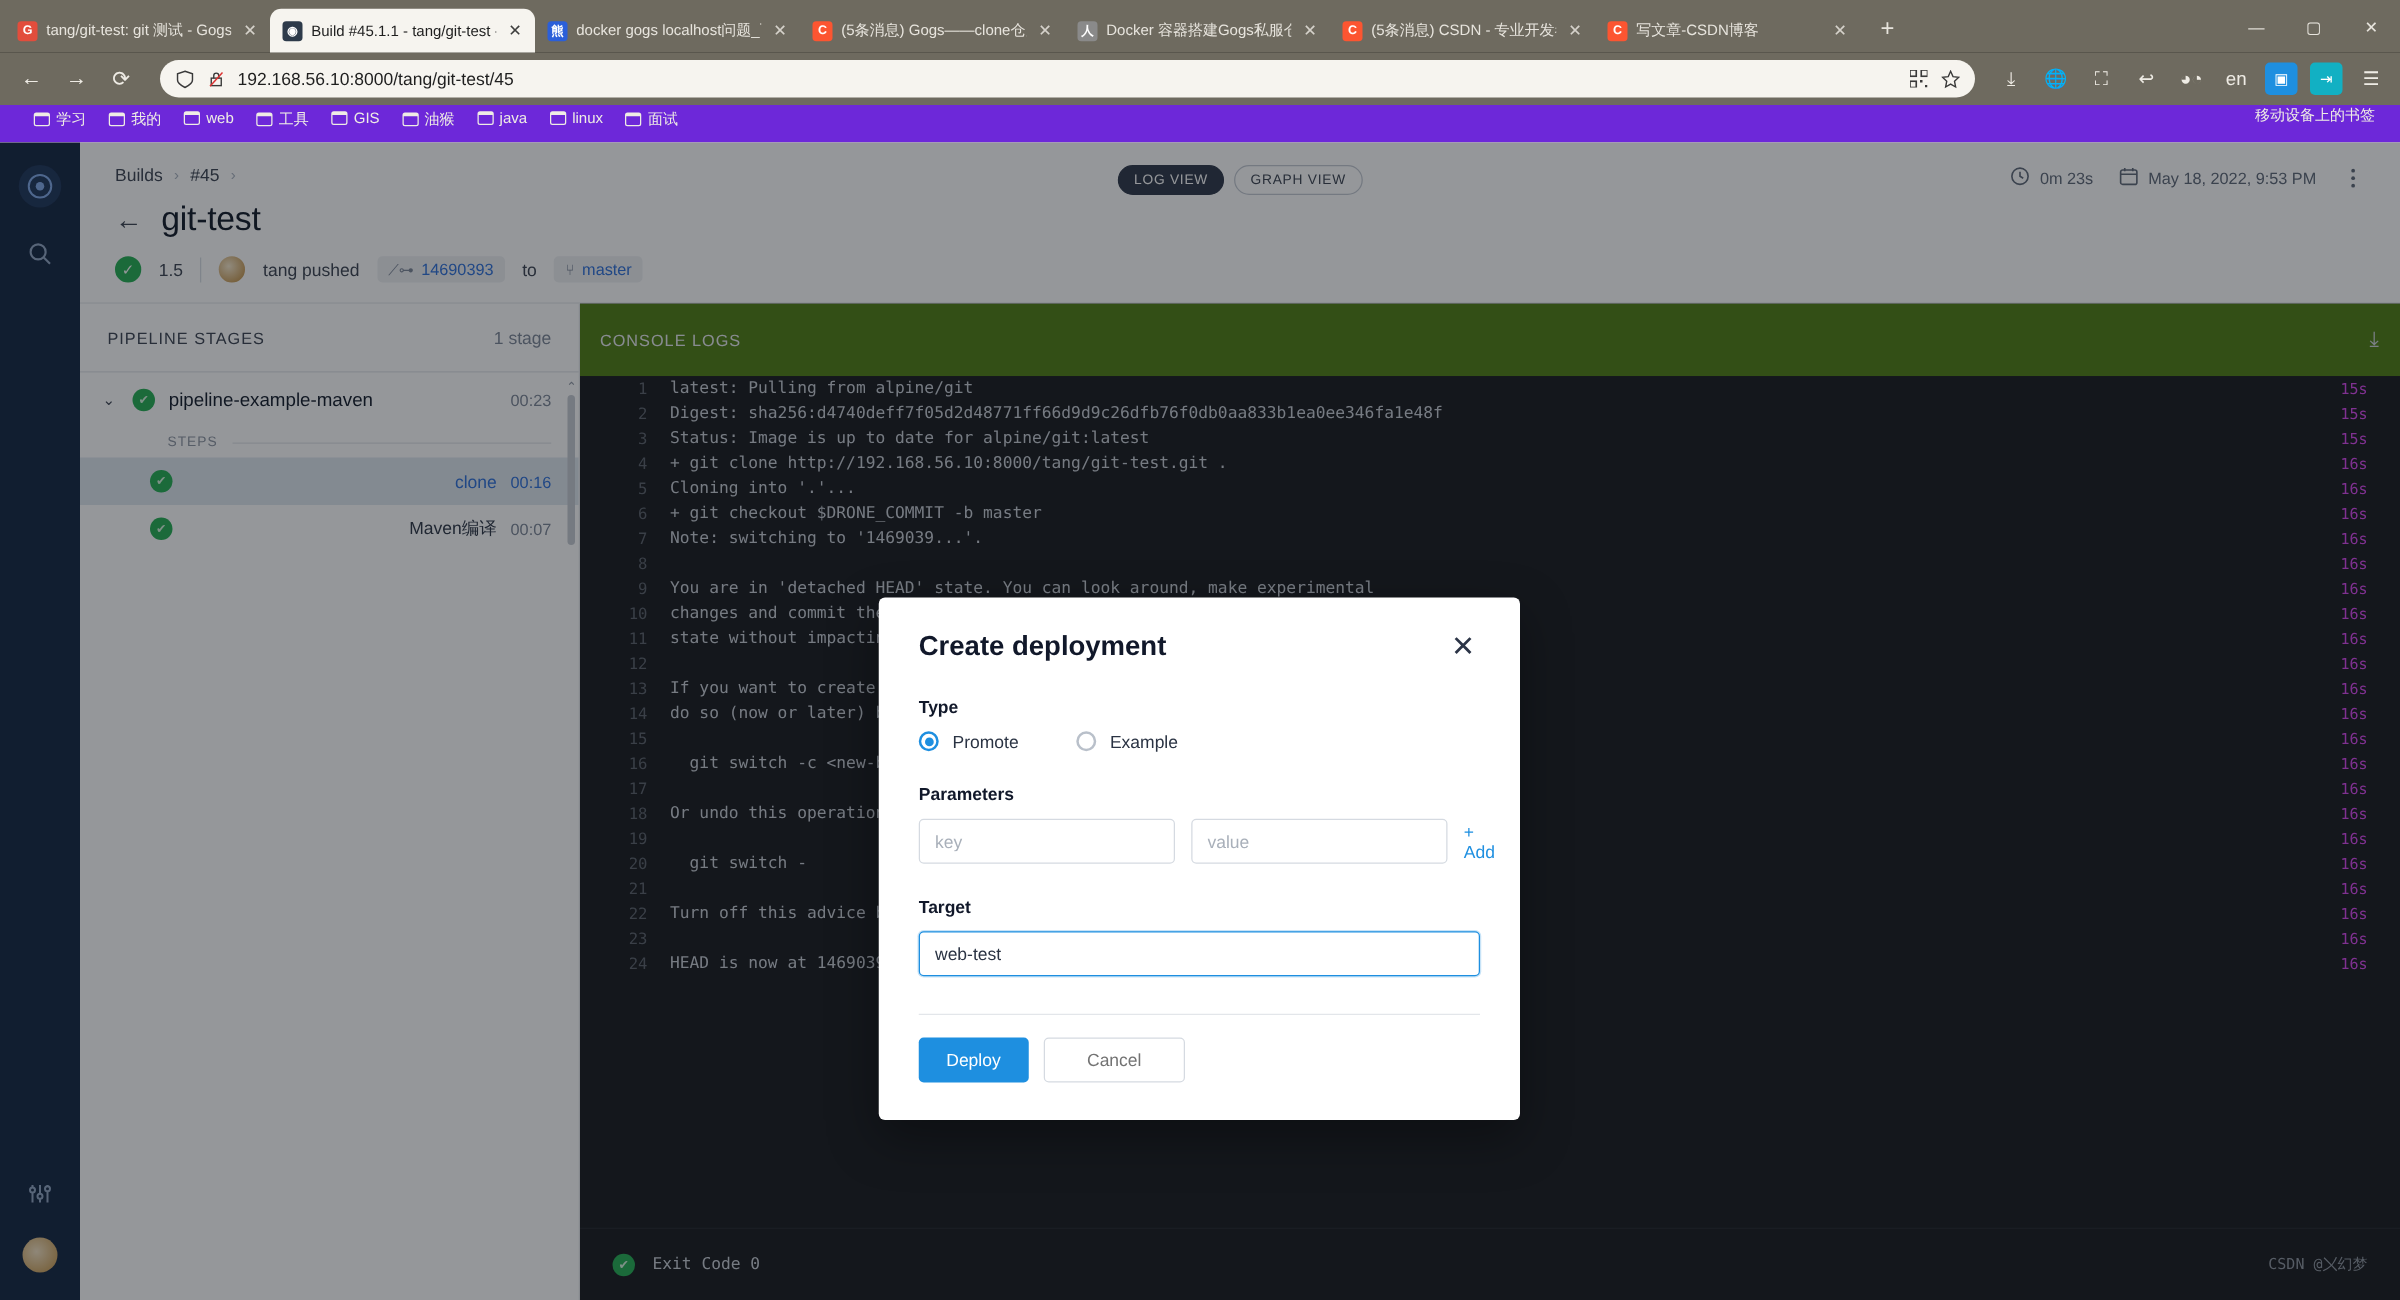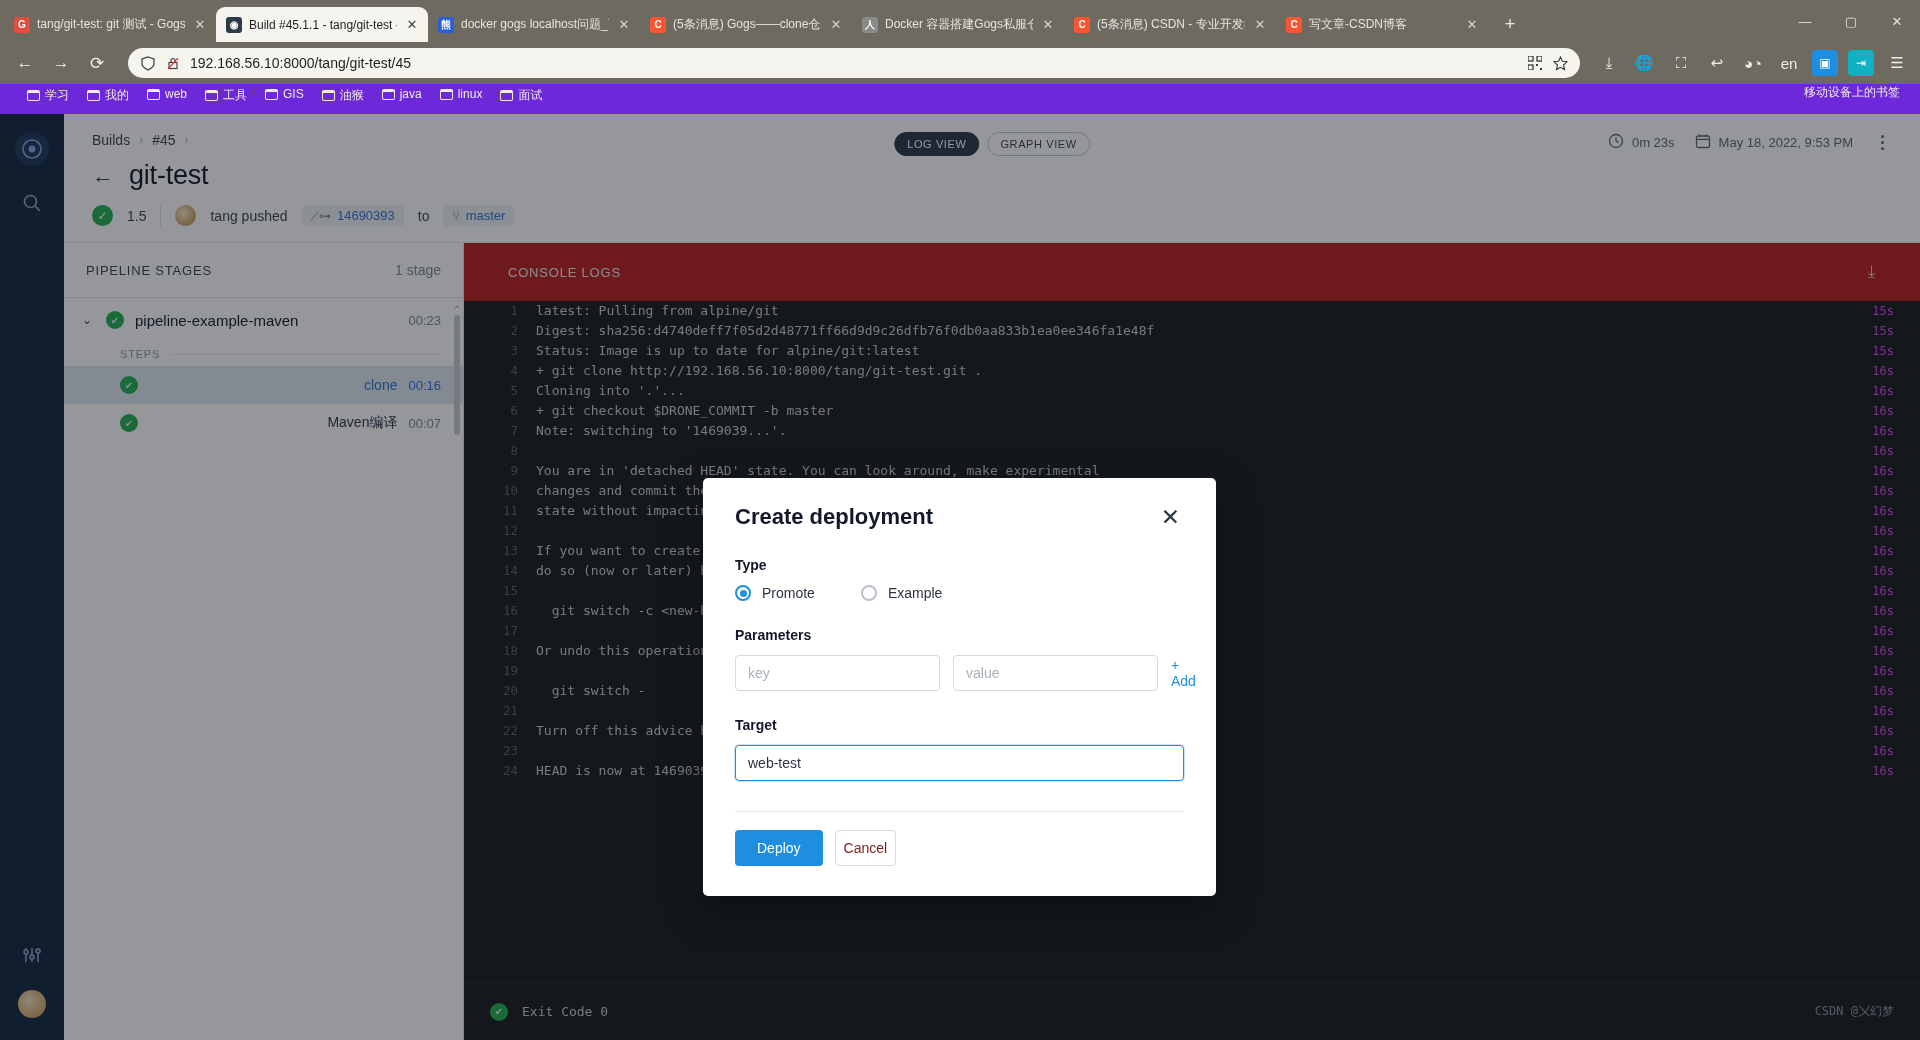--- a/index.html
+++ b/index.html
@@ -125,38 +125,38 @@
   .stages-hd { display: flex; align-items: center; justify-content: space-between;
     padding: 19px 22px; font-size: 13px; letter-spacing: .8px; color: #39414f; }
   .stages-hd .cnt { color: #7b8596; letter-spacing: 0; font-size: 14px; }
   .stages-list { flex: 1; overflow: hidden; position: relative; border-top: 1px solid #e3e6ea; }
   .stagerow { display: flex; align-items: center; gap: 11px; padding: 13px 22px 13px 18px; }
   .chev { color: #39414f; font-size: 12px; width: 13px; }
   .okdot { width: 18px; height: 18px; border-radius: 50%; background: #21ad51;
     display: flex; align-items: center; justify-content: center; color: #d6f5de; font-size: 10px; flex: 0 0 18px; }
   .stagename { font-size: 15px; color: #0e1726; flex: 1; }
   .stagetime { font-size: 13px; color: #7b8596; }
-  .stepshd { display: flex; align-items: center; gap: 12px; padding: 6px 22px 6px 56px; }
+  .stepshd { display: flex; align-items: center; gap: 12px; padding: 6px 22px 6px 56px; margin-left: 14px; }
   .stepshd span { font-size: 11px; letter-spacing: .8px; color: #8d95a2; }
   .stepshd .ln { flex: 1; height: 1px; background: #e3e6ea; }
   .step { display: flex; align-items: center; gap: 11px; padding: 10px 22px 10px 56px; }
   .step.sel { background: #dfe7ef; }
   .stepname { flex: 1; font-size: 14px; color: #2a3343; text-align: right; }
   .step.sel .stepname { color: #2c6fd9; }
   .step.sel .steptime { color: #2c6fd9; }
   .steptime { font-size: 13px; color: #7b8596; }
   .vscroll { position: absolute; right: 2px; top: 6px; bottom: 6px; width: 8px; }
   .vscroll .thumb { width: 6px; background: #c5cad2; border-radius: 3px;
     height: 120px; margin-left: 1px; }
   .vscroll .arw { color: #8d95a2; font-size: 10px; text-align: center; }
 
   .logs { flex: 1; display: flex; flex-direction: column; background: #14161a; min-width: 0; }
   .logs-hd { display: flex; align-items: center; justify-content: space-between;
-    padding: 19px 44px; color: #e8eaee; font-size: 13px; letter-spacing: .8px;
-    background: #b91c1c; }
+    padding: 19px 16px; color: #e8eaee; font-size: 13px; letter-spacing: .8px;
+    background: #4d7c0f; }
   .logs-hd .dl { font-size: 17px; color: #cfd3da; }
   .logwrap { flex: 1; overflow: hidden; background: #14161a; position: relative; }
   .logline { display: flex; align-items: center; font-family: "DejaVu Sans Mono", monospace;
     font-size: 13px; line-height: 20px; padding: 0 26px 0 0; }
   .lnum { width: 72px; flex: 0 0 72px; text-align: right; padding-right: 18px;
     color: #5a6069; font-size: 12.5px; }
   .ltext { flex: 1; color: #c7ccd4; white-space: pre; overflow: hidden; }
   .ltime { color: #d946ef; font-size: 12px; width: 44px; text-align: right; flex: 0 0 44px; }
   .logs-ft { height: 58px; display: flex; align-items: center; gap: 14px;
     padding: 0 26px; background: #14161a; border-top: 1px solid #23262c; }
@@ -188,22 +188,22 @@
   .inp.focus { border-color: #1e8fe0; box-shadow: 0 0 0 1px rgba(30,143,224,.25); }
   .inp::placeholder { color: #a9b0ba; }
   .prow { display: flex; align-items: center; gap: 13px; }
   .prow .k { flex: 0 0 205px; }
   .prow .v { flex: 0 0 205px; }
   .addlink { color: #1e8fe0; font-size: 14px; }
   .divider { height: 1px; background: #e3e6ea; margin: 30px 0 18px 0; }
   .btns { display: flex; gap: 12px; }
   .btn-primary { background: #1e8fe0; color: #fff; font-size: 14px; border: none;
     border-radius: 4px; padding: 9px 22px; font-family: "Liberation Sans", sans-serif; }
-  .btn-secondary { background: #fff; color: #7f1d1d; font-size: 14px;
-    border: 1px solid #d5dae1; border-radius: 4px; padding: 9px 8px;
+  .btn-secondary { background: #fff; color: #737373; font-size: 14px;
+    border: 1px solid #d5dae1; border-radius: 4px; padding: 9px 34px;
     font-family: "Liberation Sans", sans-serif; }
 </style>
 </head>
 <body>
 
 <div id="browser">
 
   <div class="tabstrip">
     <div class="tab">
       <span class="favicon fav-gogs">G</span>

